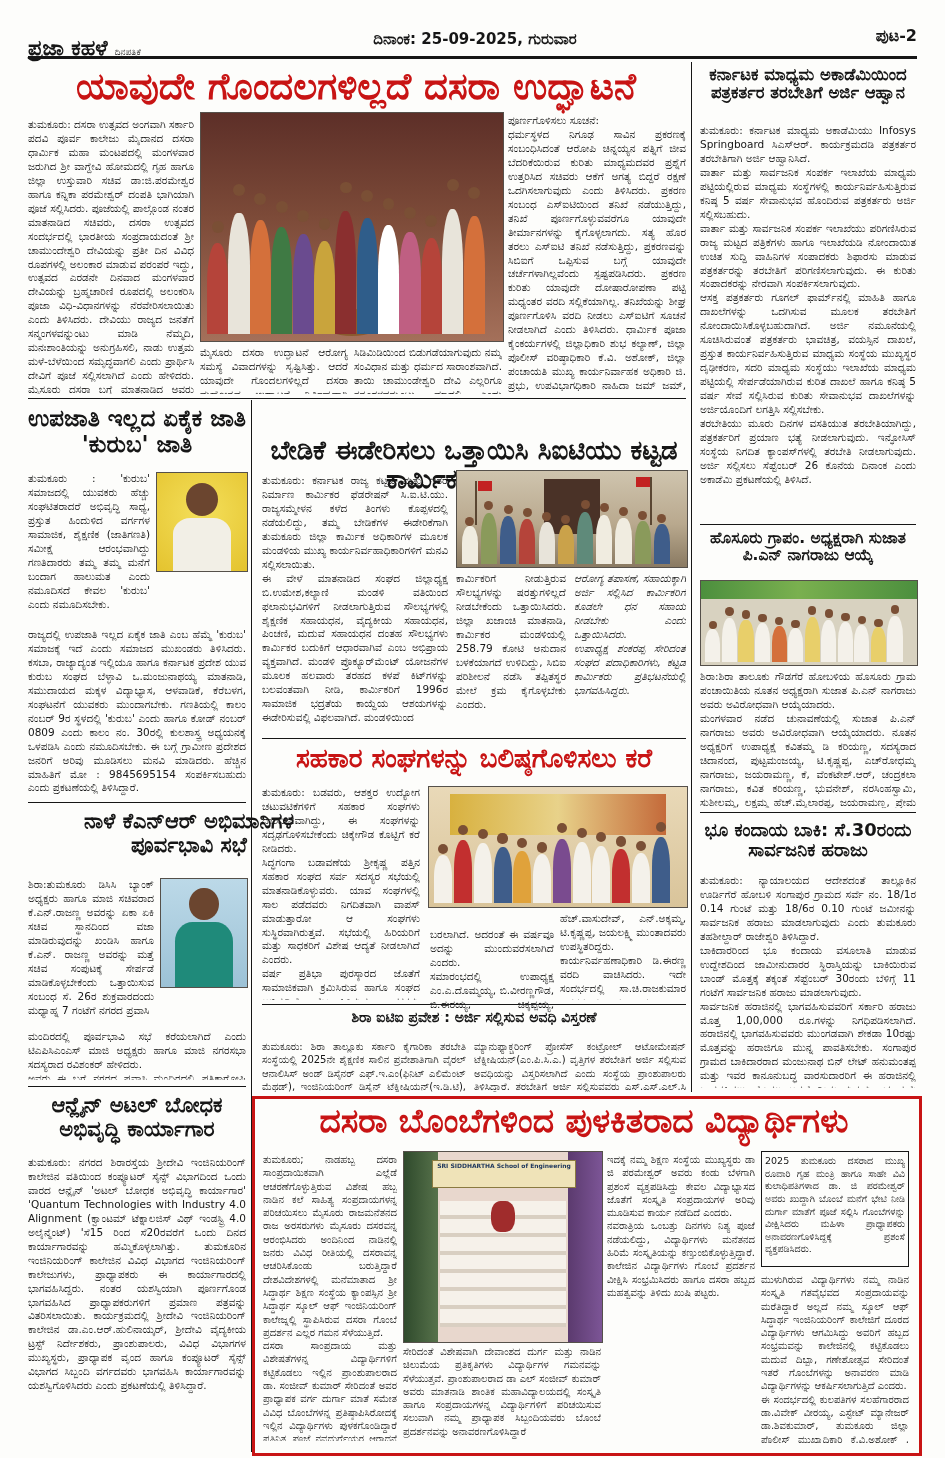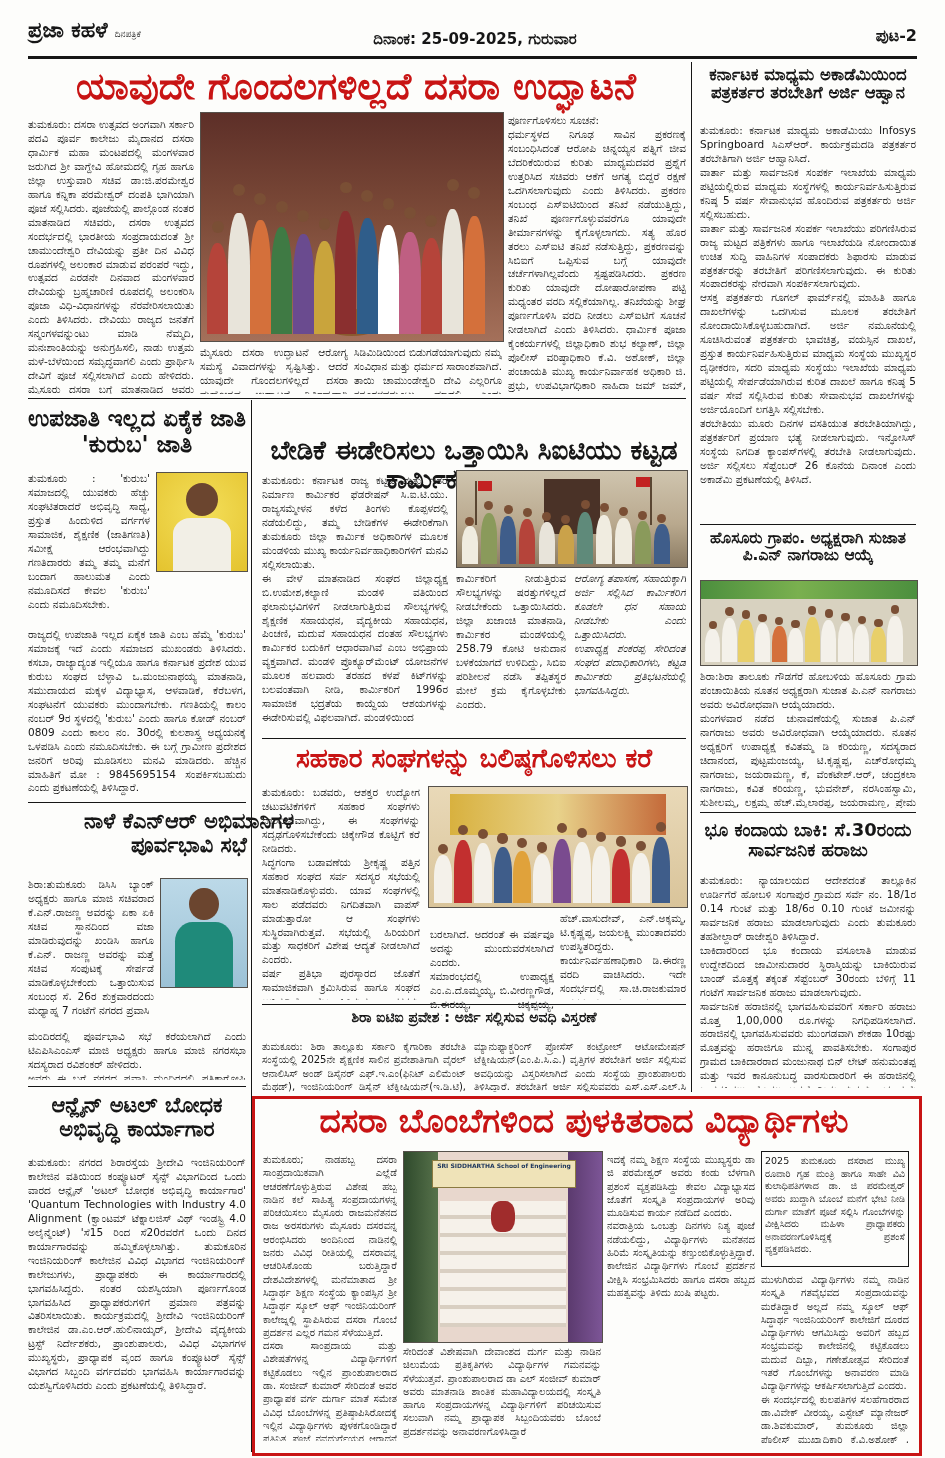--- a/index.html
+++ b/index.html
@@ -35,21 +35,21 @@
   .awning{position:absolute;left:0;top:0;width:100%;height:22%;
           background:linear-gradient(90deg,#4c8f3e,#7ab04f 45%,#4c8f3e);}
   .bannerback{position:absolute;left:8%;top:6%;width:84%;height:34%;
           background:linear-gradient(90deg,#d8b13f,#e8d28a 50%,#c46a3a);}
 </style>
 </head>
 <body>
 
 <div class="page">
 
-  <div class="abs mast" style="left:28px;top:18px;font-size:21px;">
+  <div class="abs mast" style="left:28px;top:36px;font-size:21px;">
     <span>ಪ್ರಜಾ ಕಹಳೆ</span>
     <span style="font-size:9px;font-weight:normal;">ದಿನಪತ್ರಿಕೆ</span>
   </div>
   <div class="abs mast" style="left:320px;top:30px;width:310px;text-align:center;font-size:15px;">ದಿನಾಂಕ: 25-09-2025, ಗುರುವಾರ</div>
   <div class="abs mast" style="left:840px;top:26px;width:77px;text-align:right;font-size:16px;">ಪುಟ-2</div>
   <div class="abs rule-h thick" style="left:28px;top:56px;width:889px;"></div>
 
   <div class="abs hl red" style="left:28px;top:66px;width:656px;height:48px;font-size:37px;">ಯಾವುದೇ ಗೊಂದಲಗಳಿಲ್ಲದೆ ದಸರಾ ಉದ್ಘಾಟನೆ</div>
   <div class="abs body" style="left:28px;top:118px;width:166px;height:276px;">ತುಮಕೂರು: ದಸರಾ ಉತ್ಸವದ ಅಂಗವಾಗಿ ಸರ್ಕಾರಿ ಪದವಿ ಪೂರ್ವ ಕಾಲೇಜು ಮೈದಾನದ ದಸರಾ ಧಾರ್ಮಿಕ ಮಹಾ ಮಂಟಪದಲ್ಲಿ ಮಂಗಳವಾರ ಜರುಗಿದ ಶ್ರೀ ವಾಗ್ದೇವಿ ಹೋಮದಲ್ಲಿ ಗೃಹ ಹಾಗೂ ಜಿಲ್ಲಾ ಉಸ್ತುವಾರಿ ಸಚಿವ ಡಾ:ಜಿ.ಪರಮೇಶ್ವರ ಹಾಗೂ ಕನ್ನಿಕಾ ಪರಮೇಶ್ವರ್ ದಂಪತಿ ಭಾಗಿಯಾಗಿ ಪೂಜೆ ಸಲ್ಲಿಸಿದರು. ಪೂಜೆಯಲ್ಲಿ ಪಾಲ್ಗೊಂಡ ನಂತರ ಮಾತನಾಡಿದ ಸಚಿವರು, ದಸರಾ ಉತ್ಸವದ ಸಂದರ್ಭದಲ್ಲಿ ಭಾರತೀಯ ಸಂಪ್ರದಾಯದಂತೆ ಶ್ರೀ ಚಾಮುಂದೇಶ್ವರಿ ದೇವಿಯನ್ನು ಪ್ರತೀ ದಿನ ವಿವಿಧ ರೂಪಗಳಲ್ಲಿ ಅಲಂಕಾರ ಮಾಡುವ ಪರಂಪರೆ ಇದ್ದು, ಉತ್ಸವದ ಎರಡನೇ ದಿನವಾದ ಮಂಗಳವಾರ ದೇವಿಯನ್ನು ಬ್ರಹ್ಮಚಾರಿಣಿ ರೂಪದಲ್ಲಿ ಅಲಂಕರಿಸಿ ಪೂಜಾ ವಿಧಿ-ವಿಧಾನಗಳನ್ನು ನೆರವೇರಿಸಲಾಯಿತು ಎಂದು ತಿಳಿಸಿದರು. ದೇವಿಯು ರಾಜ್ಯದ ಜನತೆಗೆ ಸನ್ಮಂಗಳವನ್ನುಂಟು ಮಾಡಿ ನೆಮ್ಮದಿ, ಮನಃಶಾಂತಿಯನ್ನು ಅನುಗ್ರಹಿಸಲಿ, ನಾಡು ಉತ್ತಮ ಮಳೆ-ಬೆಳೆಯಿಂದ ಸಮೃದ್ಧವಾಗಲಿ ಎಂದು ಪ್ರಾರ್ಥಿಸಿ ದೇವಿಗೆ ಪೂಜೆ ಸಲ್ಲಿಸಲಾಗಿದೆ ಎಂದು ಹೇಳಿದರು. ಮೈಸೂರು ದಸರಾ ಬಗ್ಗೆ ಮಾತನಾಡಿದ ಅವರು ಸೋಮವಾರ ಮೈಸೂರಿನಲ್ಲಿ ಶಾಸ್ತ್ರೋಕ್ತವಾಗಿ</div>
 

